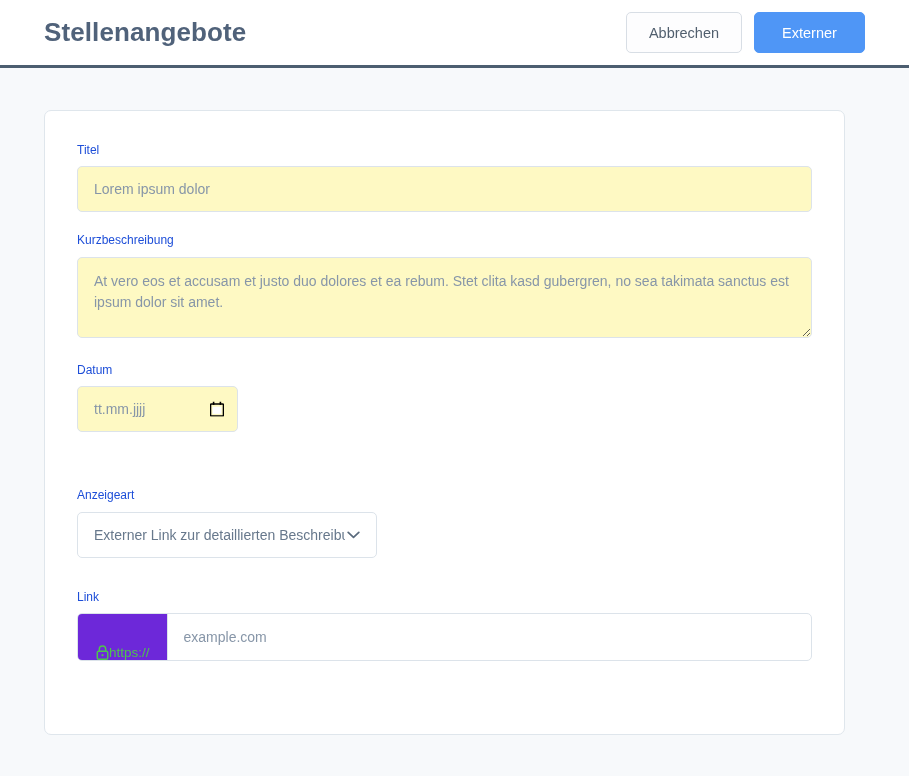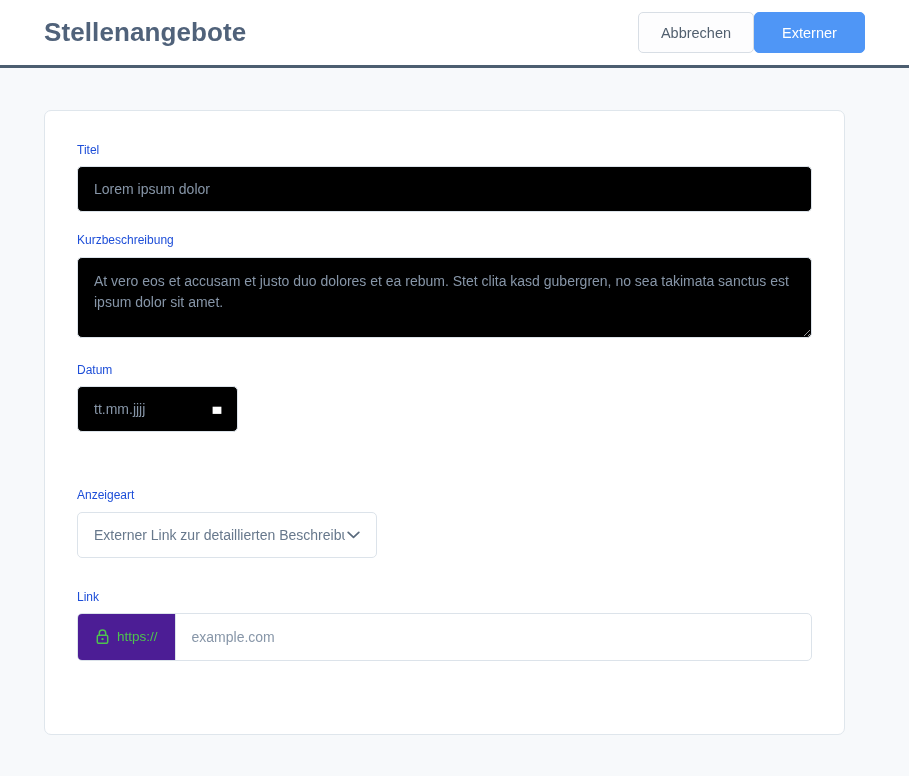--- a/index.html
+++ b/index.html
@@ -32,21 +32,21 @@
   .page-title {
     font-size: 26px;
     font-weight: 700;
     color: #50627a;
     letter-spacing: 0.1px;
     white-space: nowrap;
   }
   .header-actions {
     display: flex;
     align-items: flex-start;
-    gap: 0;
+    gap: 12px;
   }
   .btn {
     font-family: "Liberation Sans", sans-serif;
     font-size: 14.5px;
     border-radius: 5px;
     padding: 0 20px;
     height: 41px;
     line-height: 41px;
     cursor: pointer;
     white-space: nowrap;
@@ -91,21 +91,21 @@
     font-size: 12px;
     color: #1d4ed8;
     margin-bottom: 9px;
     line-height: 1.2;
   }
 
   .control {
     font-family: "Liberation Sans", sans-serif;
     font-size: 14px;
     color: #67788c;
-    background: #000000;
+    background: #fef9c3;
     border: 1px solid #dce3ea;
     border-radius: 5px;
     width: 100%;
     padding: 0 16px;
     height: 46px;
     outline: none;
   }
   .control::placeholder { color: #8796a8; opacity: 1; }
 
   textarea.control {
@@ -170,23 +170,23 @@
     display: flex;
     align-items: stretch;
     width: 100%;
     border: 1px solid #dce3ea;
     border-radius: 5px;
     overflow: hidden;
     background: #ffffff;
   }
   .link-prefix {
     display: flex;
-    align-items: center;
-    gap: 8px;
-    background: #4c1d95;
+    align-items: flex-end;
+    gap: 0;
+    background: #6d28d9;
     border-right: 1px solid #dce3ea;
     padding: 0 17px 0 18px;
     height: 46px;
     white-space: nowrap;
   }
   .lock-icon { width: 13px; height: 15px; flex: 0 0 auto; }
   .prefix-text {
     font-size: 13.5px;
     color: #4ec34e;
   }

